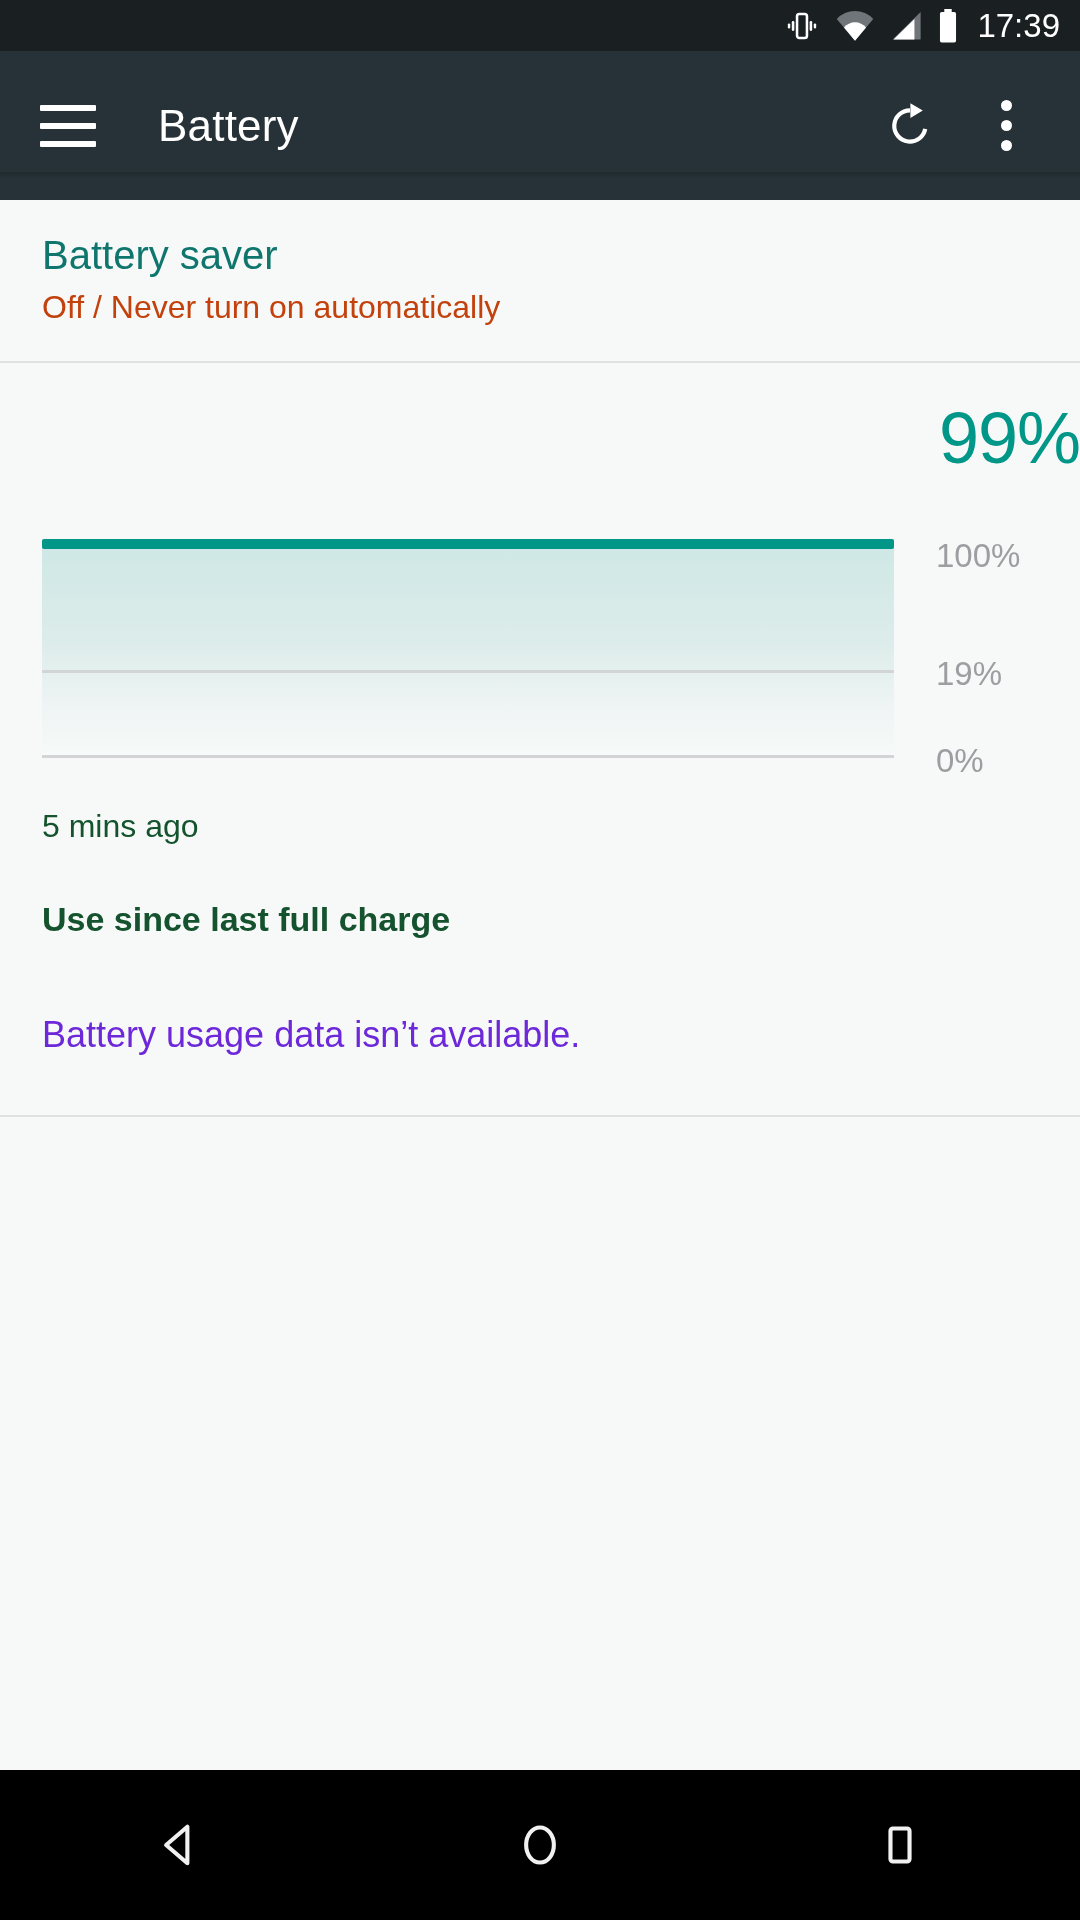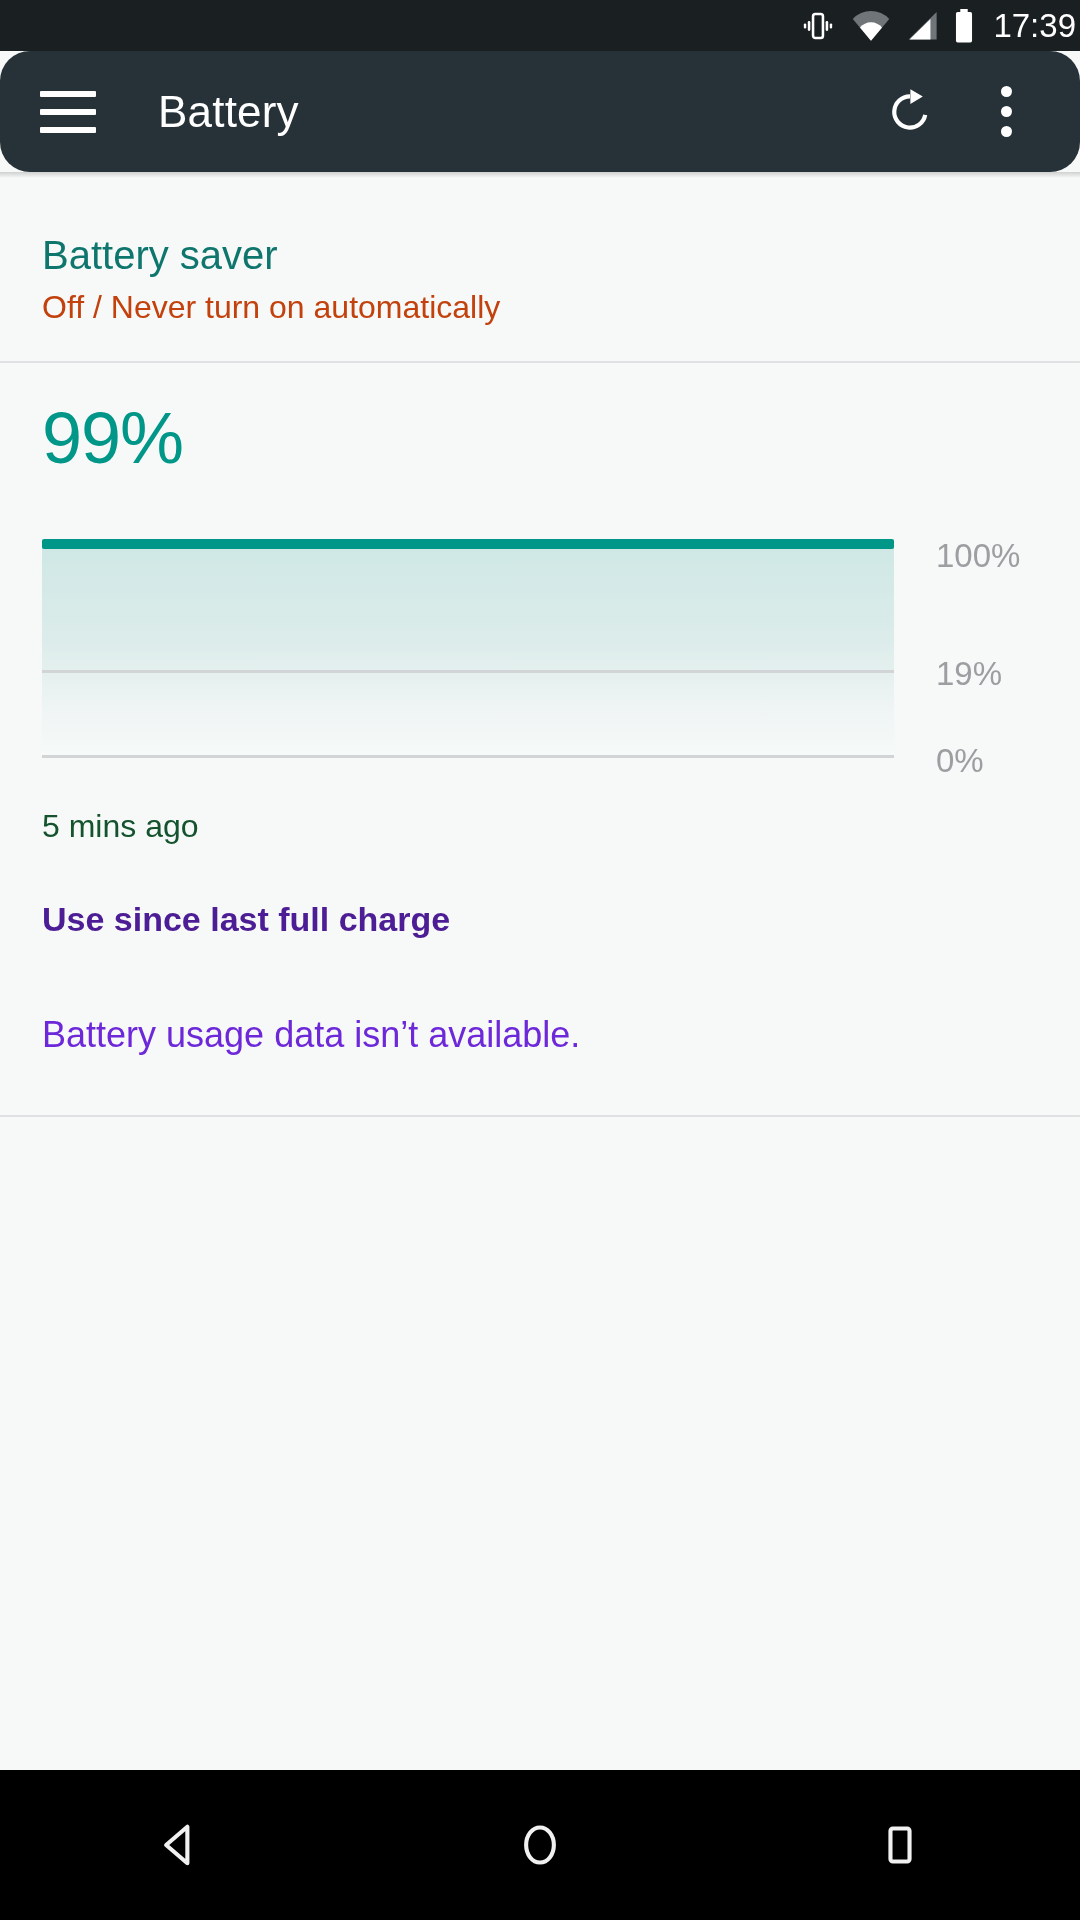--- a/index.html
+++ b/index.html
@@ -8,36 +8,36 @@
     background:#f7f8f8;
     font-family:"Liberation Sans", sans-serif;
     overflow:hidden;
   }
   #screen { position:relative; width:1080px; height:1920px; background:#f7f8f8; }
 
   
   .statusbar {
     position:absolute; top:0; left:0; width:1080px; height:51px;
     background:#1a1f22; display:flex; align-items:center;
-    justify-content:flex-end; padding-right:4px; gap:0px;
+    justify-content:flex-end; padding-right:20px; gap:0px;
   }
   .sb-icon { display:flex; align-items:center; justify-content:center; }
   .sb-vibrate { margin-right:16px; }
   .sb-wifi { margin-right:10px; }
   .sb-signal { margin-right:14px; }
   .sb-batt { margin-right:18px; }
   .sb-clock {
     color:#ffffff; font-size:33px; font-weight:400;
     letter-spacing:0px; line-height:51px;
   }
 
   
   .appbar {
-    position:absolute; top:51px; left:0; width:1080px; height:121px;
-    background:#263238; display:flex; align-items:center;border-radius:30px;
+    position:absolute; top:51px; left:0; width:1080px; height:149px;
+    background:#263238; display:flex; align-items:center;
   }
   .hamburger {
     width:56px; height:42px; margin-left:40px;
     display:flex; flex-direction:column; justify-content:space-between;
     cursor:pointer;
   }
   .hamburger span { display:block; height:6px; background:#fff; border-radius:1px; width:100%; }
   .appbar-title {
     margin-left:62px; color:#ffffff; font-size:44px; font-weight:400;
     letter-spacing:0.2px;
@@ -62,21 +62,21 @@
   .content { position:absolute; top:178px; left:0; width:1080px; }
 
   .saver-row { padding:56px 42px 34px 42px; cursor:pointer; }
   .saver-title { font-size:40px; color:#0f766e; line-height:42px; }
   .saver-sub { font-size:32px; color:#c2410c; line-height:40px; margin-top:11px; }
 
   .divider { height:2px; background:#e0e1e2; width:100%; }
 
   .level-pct {
     font-size:72px; color:#009688; line-height:78px;
-    padding:36px 0 0 42px; font-weight:400; letter-spacing:-1px;
+    padding:36px 0 0 42px; font-weight:400; letter-spacing:-1px;text-align:right;
   }
 
   
   .chart-wrap {
     position:relative; margin-top:62px; height:240px;
     padding-left:42px; padding-right:0;
   }
   .chart-area {
     position:relative; width:852px; height:240px;
   }
@@ -101,21 +101,21 @@
   }
   .y-100 { top:0px; }
   .y-50  { top:118px; }
   .y-0   { top:205px; }
 
   .chart-caption {
     font-size:32px; color:#14532d; padding:28px 0 0 42px; line-height:38px;
   }
 
   .use-link {
-    font-size:34px; color:#4c1d95; font-weight:bold;
+    font-size:34px; color:#14532d; font-weight:bold;
     padding:54px 0 0 42px; line-height:40px; cursor:pointer;
   }
 
   .nodata {
     font-size:36px; color:#6d28d9; padding:74px 16px 0 42px; line-height:44px;
   }
 
   .bottom-divider { margin-top:58px; }
 
   

